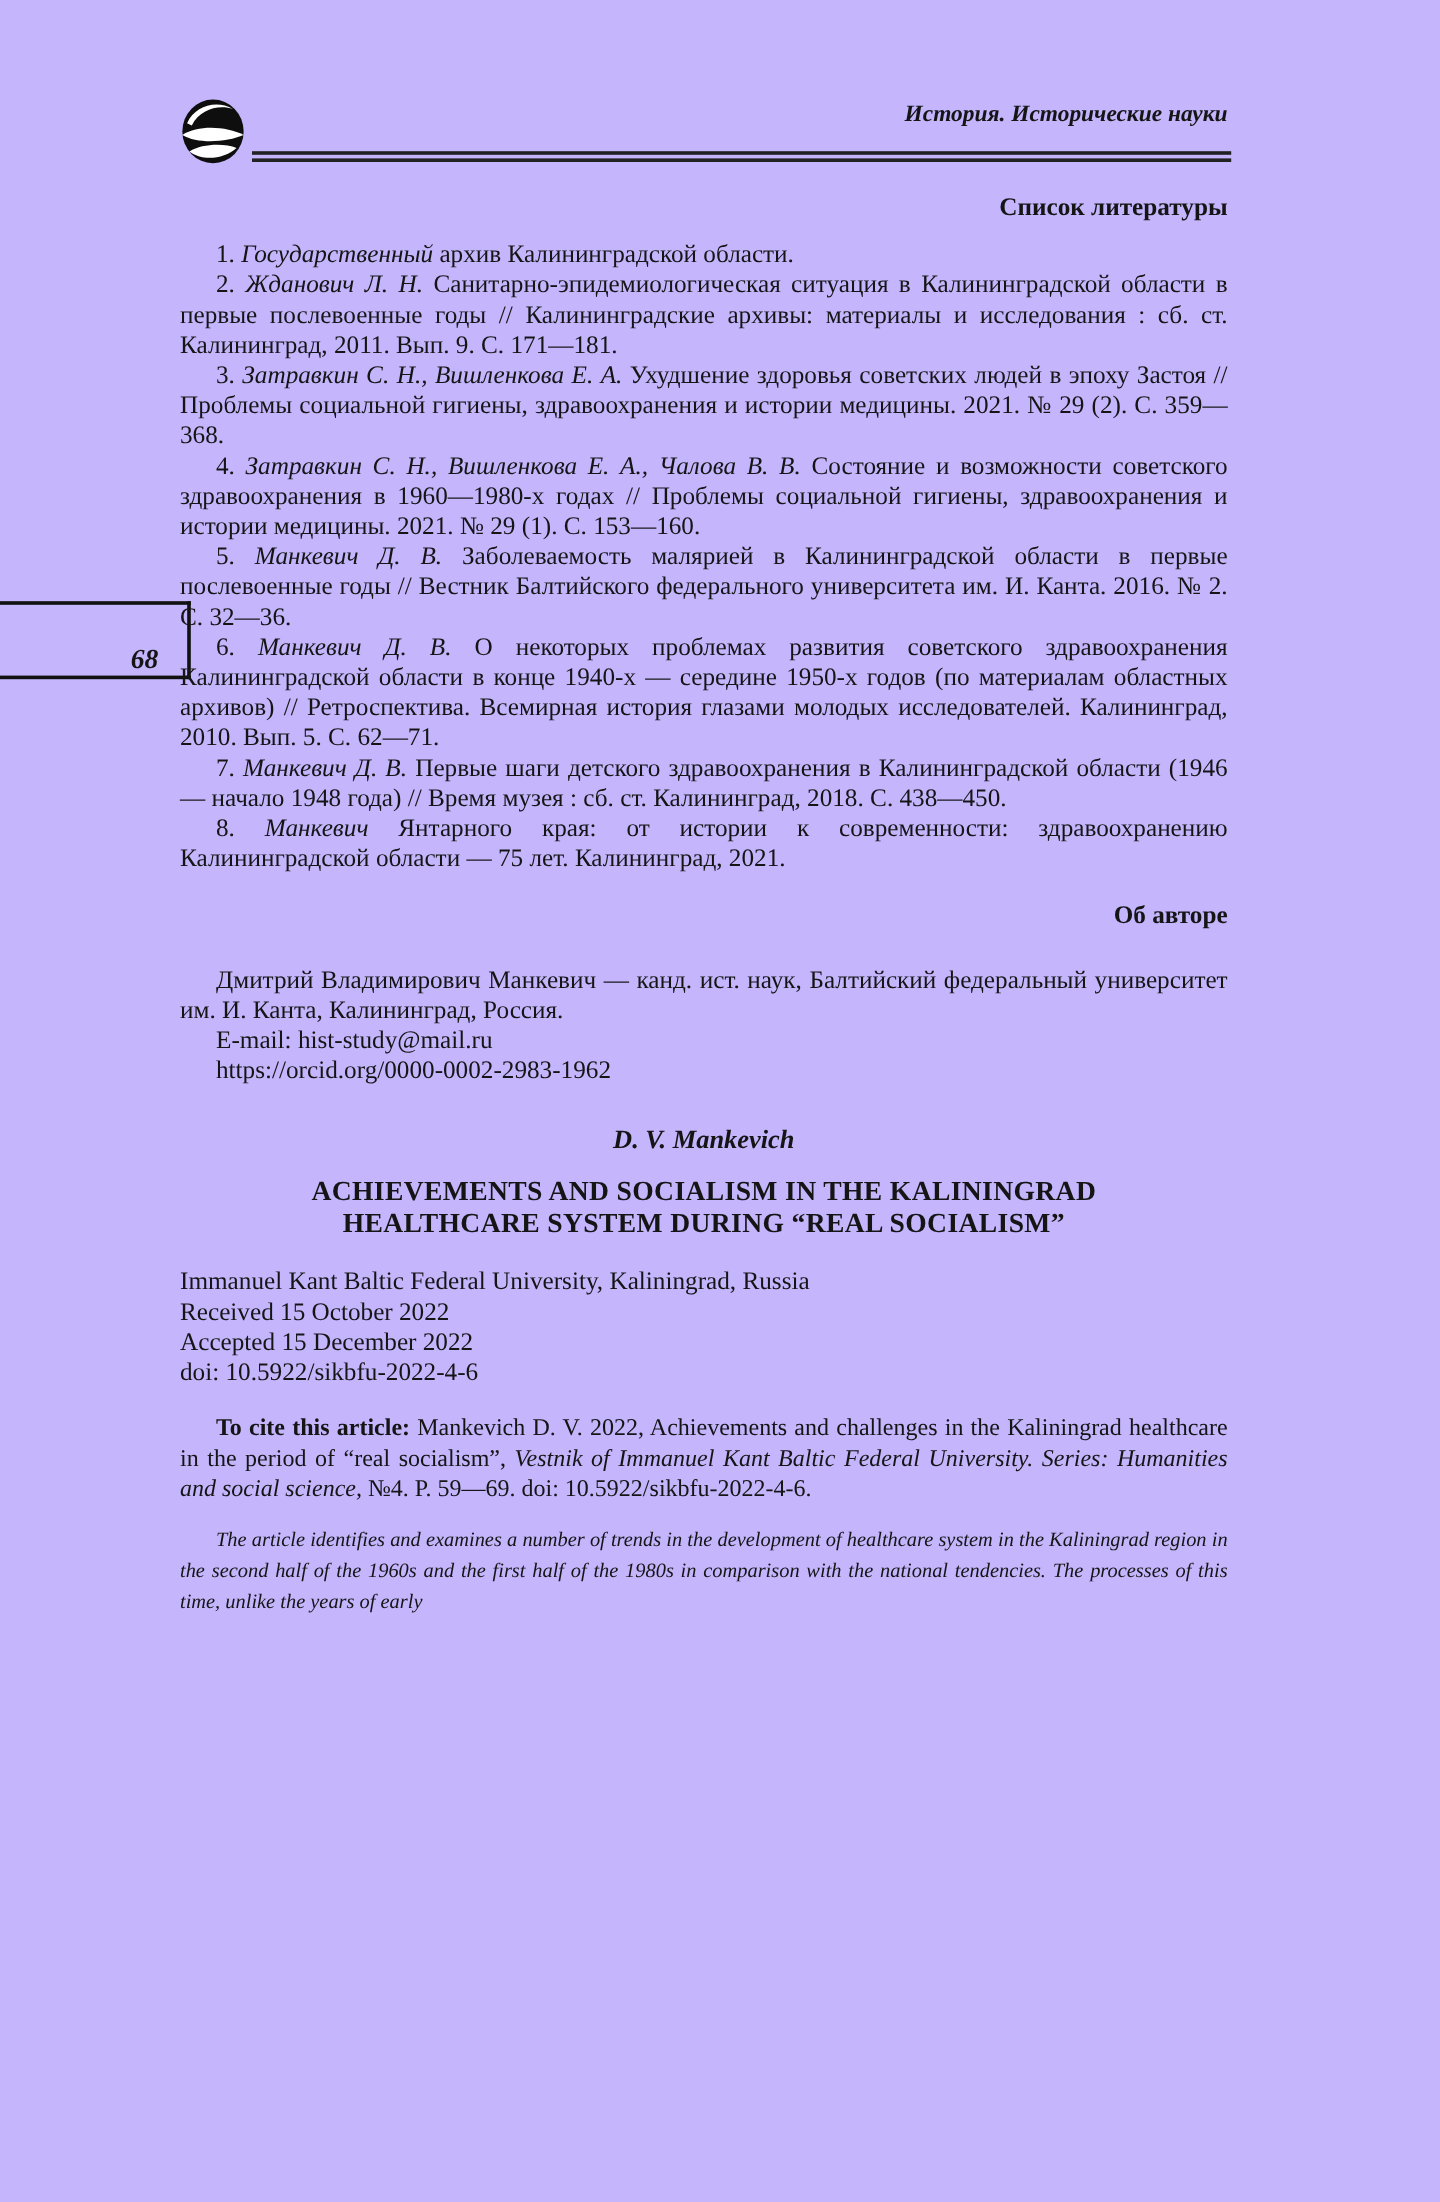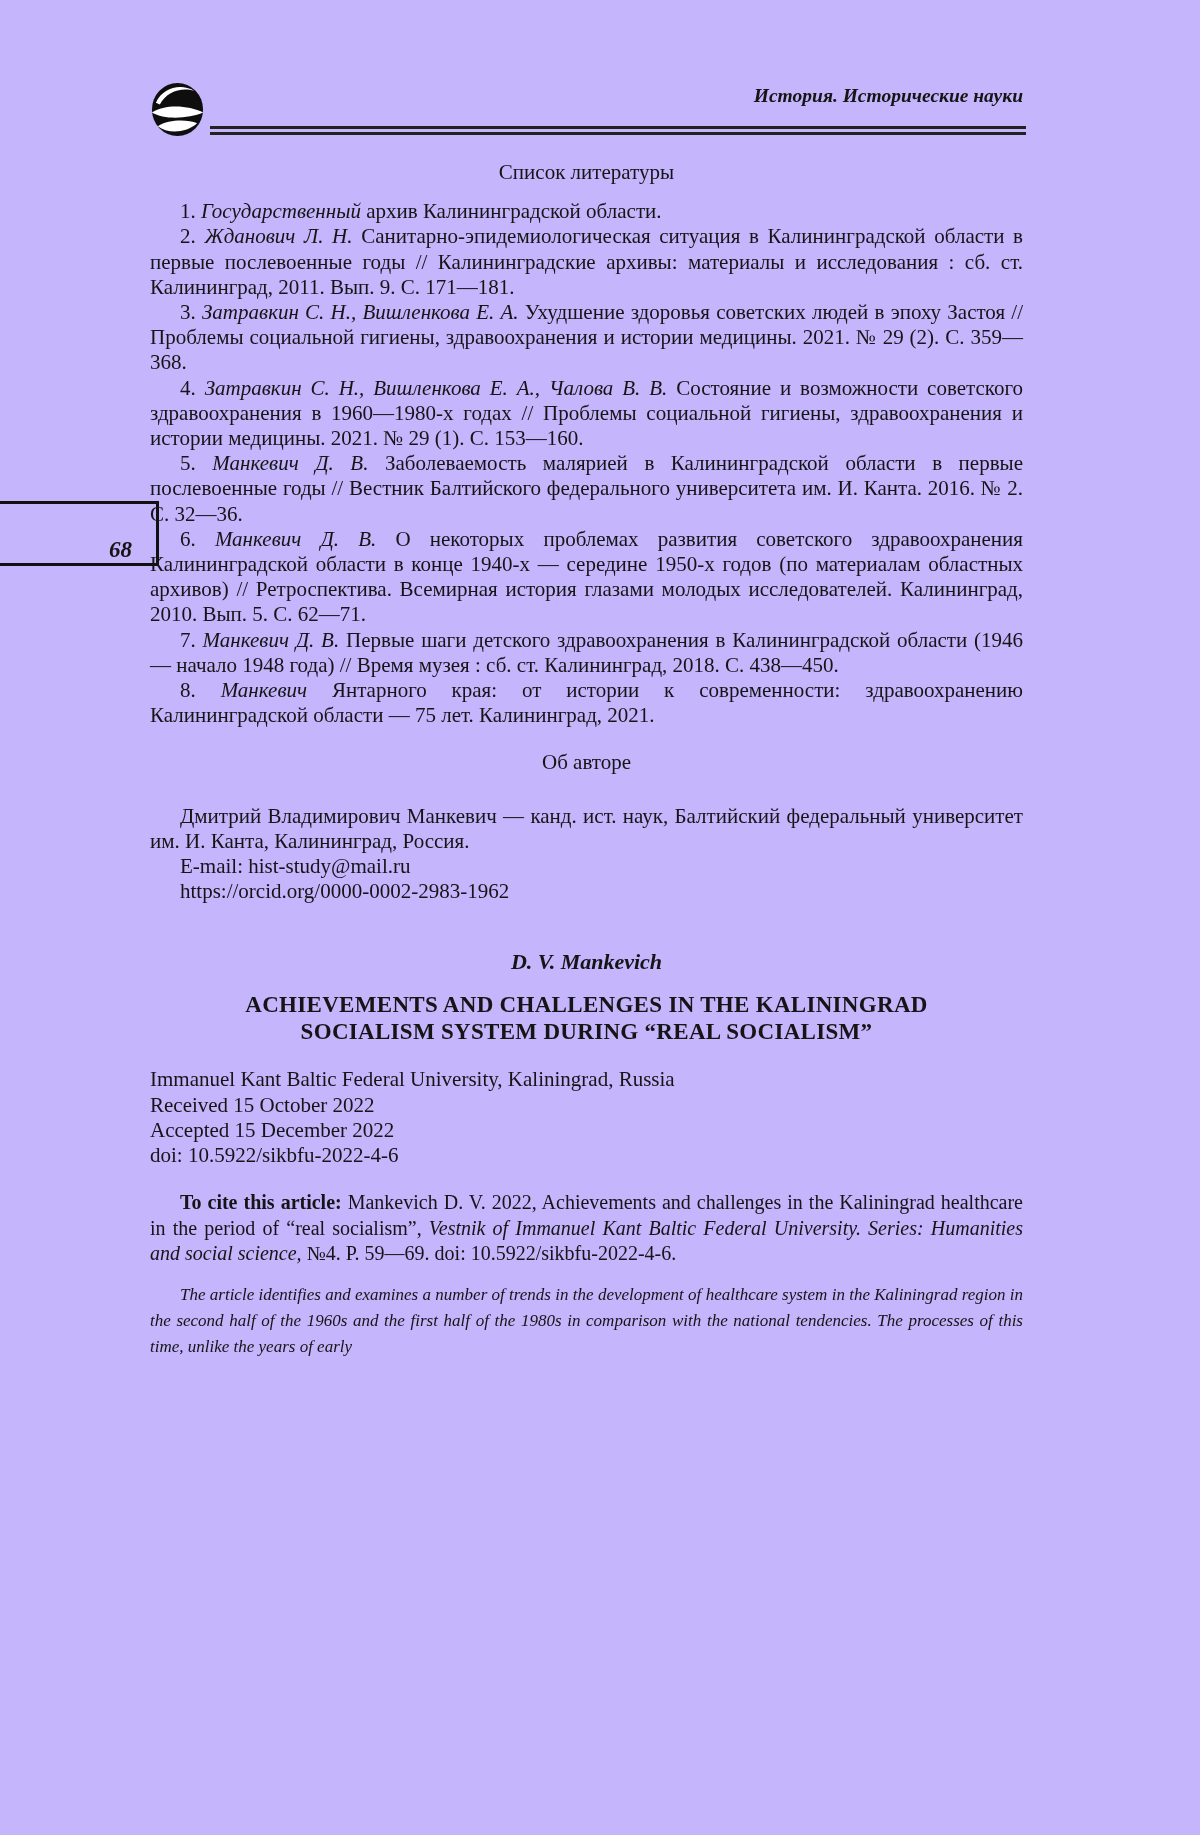--- a/index.html
+++ b/index.html
@@ -21,35 +21,35 @@
   
   .pagenum-box {
     position:absolute; left:0; top:501px; width:132px; height:59px;
     border:3px solid #111; border-left:none;
     display:flex; align-items:flex-end; justify-content:flex-end;
     padding-right:24px; box-sizing:content-box;
   }
   .pagenum-box span { font-size:23px; font-weight:700; font-style:italic; }
   
   .col { position:absolute; left:150px; top:160px; width:873px; }
-  .c-head { font-size:21px; font-weight:400; text-align:center; margin:0; line-height:25.2px; }
+  .c-head { font-size:21px; font-weight:700; text-align:right; margin:0; line-height:25.2px; }
   .refs { margin-top:14px; }
   .ref {
     margin:0; font-size:21px; line-height:25.2px;
     text-align:justify; text-indent:30px;font-family:Liberation Serif, serif;
   }
   .ref .au { font-style:italic; }
   .about { margin-top:22px; }
   .bio {
     margin:28px 0 0 0; font-size:21px; line-height:25.2px;
     text-align:justify; text-indent:30px;
   }
   .plain { margin:0; font-size:21px; line-height:25.2px; text-indent:30px; }
   .en-author {
-    margin-top:44px; text-align:center;
+    margin-top:32px; text-align:center;
     font-size:22px; line-height:27px; font-weight:700; font-style:italic;
   }
   .en-title {
     margin:16px auto 0 auto; max-width:760px; text-align:center;
     font-size:23px; line-height:27px; font-weight:700; letter-spacing:0.3px;
   }
   .meta { margin-top:22px; font-size:21px; line-height:25.2px; }
   .cite {
     margin:22px 0 0 0; font-size:20px; line-height:25.2px;
     text-align:justify; text-indent:30px;
@@ -97,21 +97,21 @@
     </div>
 
     <h2 class="c-head about">Об авторе</h2>
 
     <p class="bio">Дмитрий Владимирович Манкевич — канд. ист. наук, Балтийский федеральный университет им. И. Канта, Калининград, Россия.</p>
     <p class="plain">E-mail: hist-study@mail.ru</p>
     <p class="plain">https://orcid.org/0000-0002-2983-1962</p>
 
     <div class="en-author">D. V. Mankevich</div>
 
-    <div class="en-title">ACHIEVEMENTS AND CHALLENGES IN THE KALININGRAD SOCIALISM SYSTEM DURING “REAL SOCIALISM”</div>
+    <div class="en-title">ACHIEVEMENTS AND SOCIALISM IN THE KALININGRAD HEALTHCARE SYSTEM DURING “REAL SOCIALISM”</div>
 
     <div class="meta">
       <div>Immanuel Kant Baltic Federal University, Kaliningrad, Russia</div>
       <div>Received 15 October 2022</div>
       <div>Accepted 15 December 2022</div>
       <div>doi: 10.5922/sikbfu-2022-4-6</div>
     </div>
 
     <p class="cite"><b>To cite this article: </b><span>Mankevich D. V. 2022, Achievements and challenges in the Kaliningrad healthcare in the period of “real socialism”, </span><i>Vestnik of Immanuel Kant Baltic Federal University. Series: Humanities and social science, </i><span>№4. P. 59—69. doi: 10.5922/sikbfu-2022-4-6.</span></p>
 

